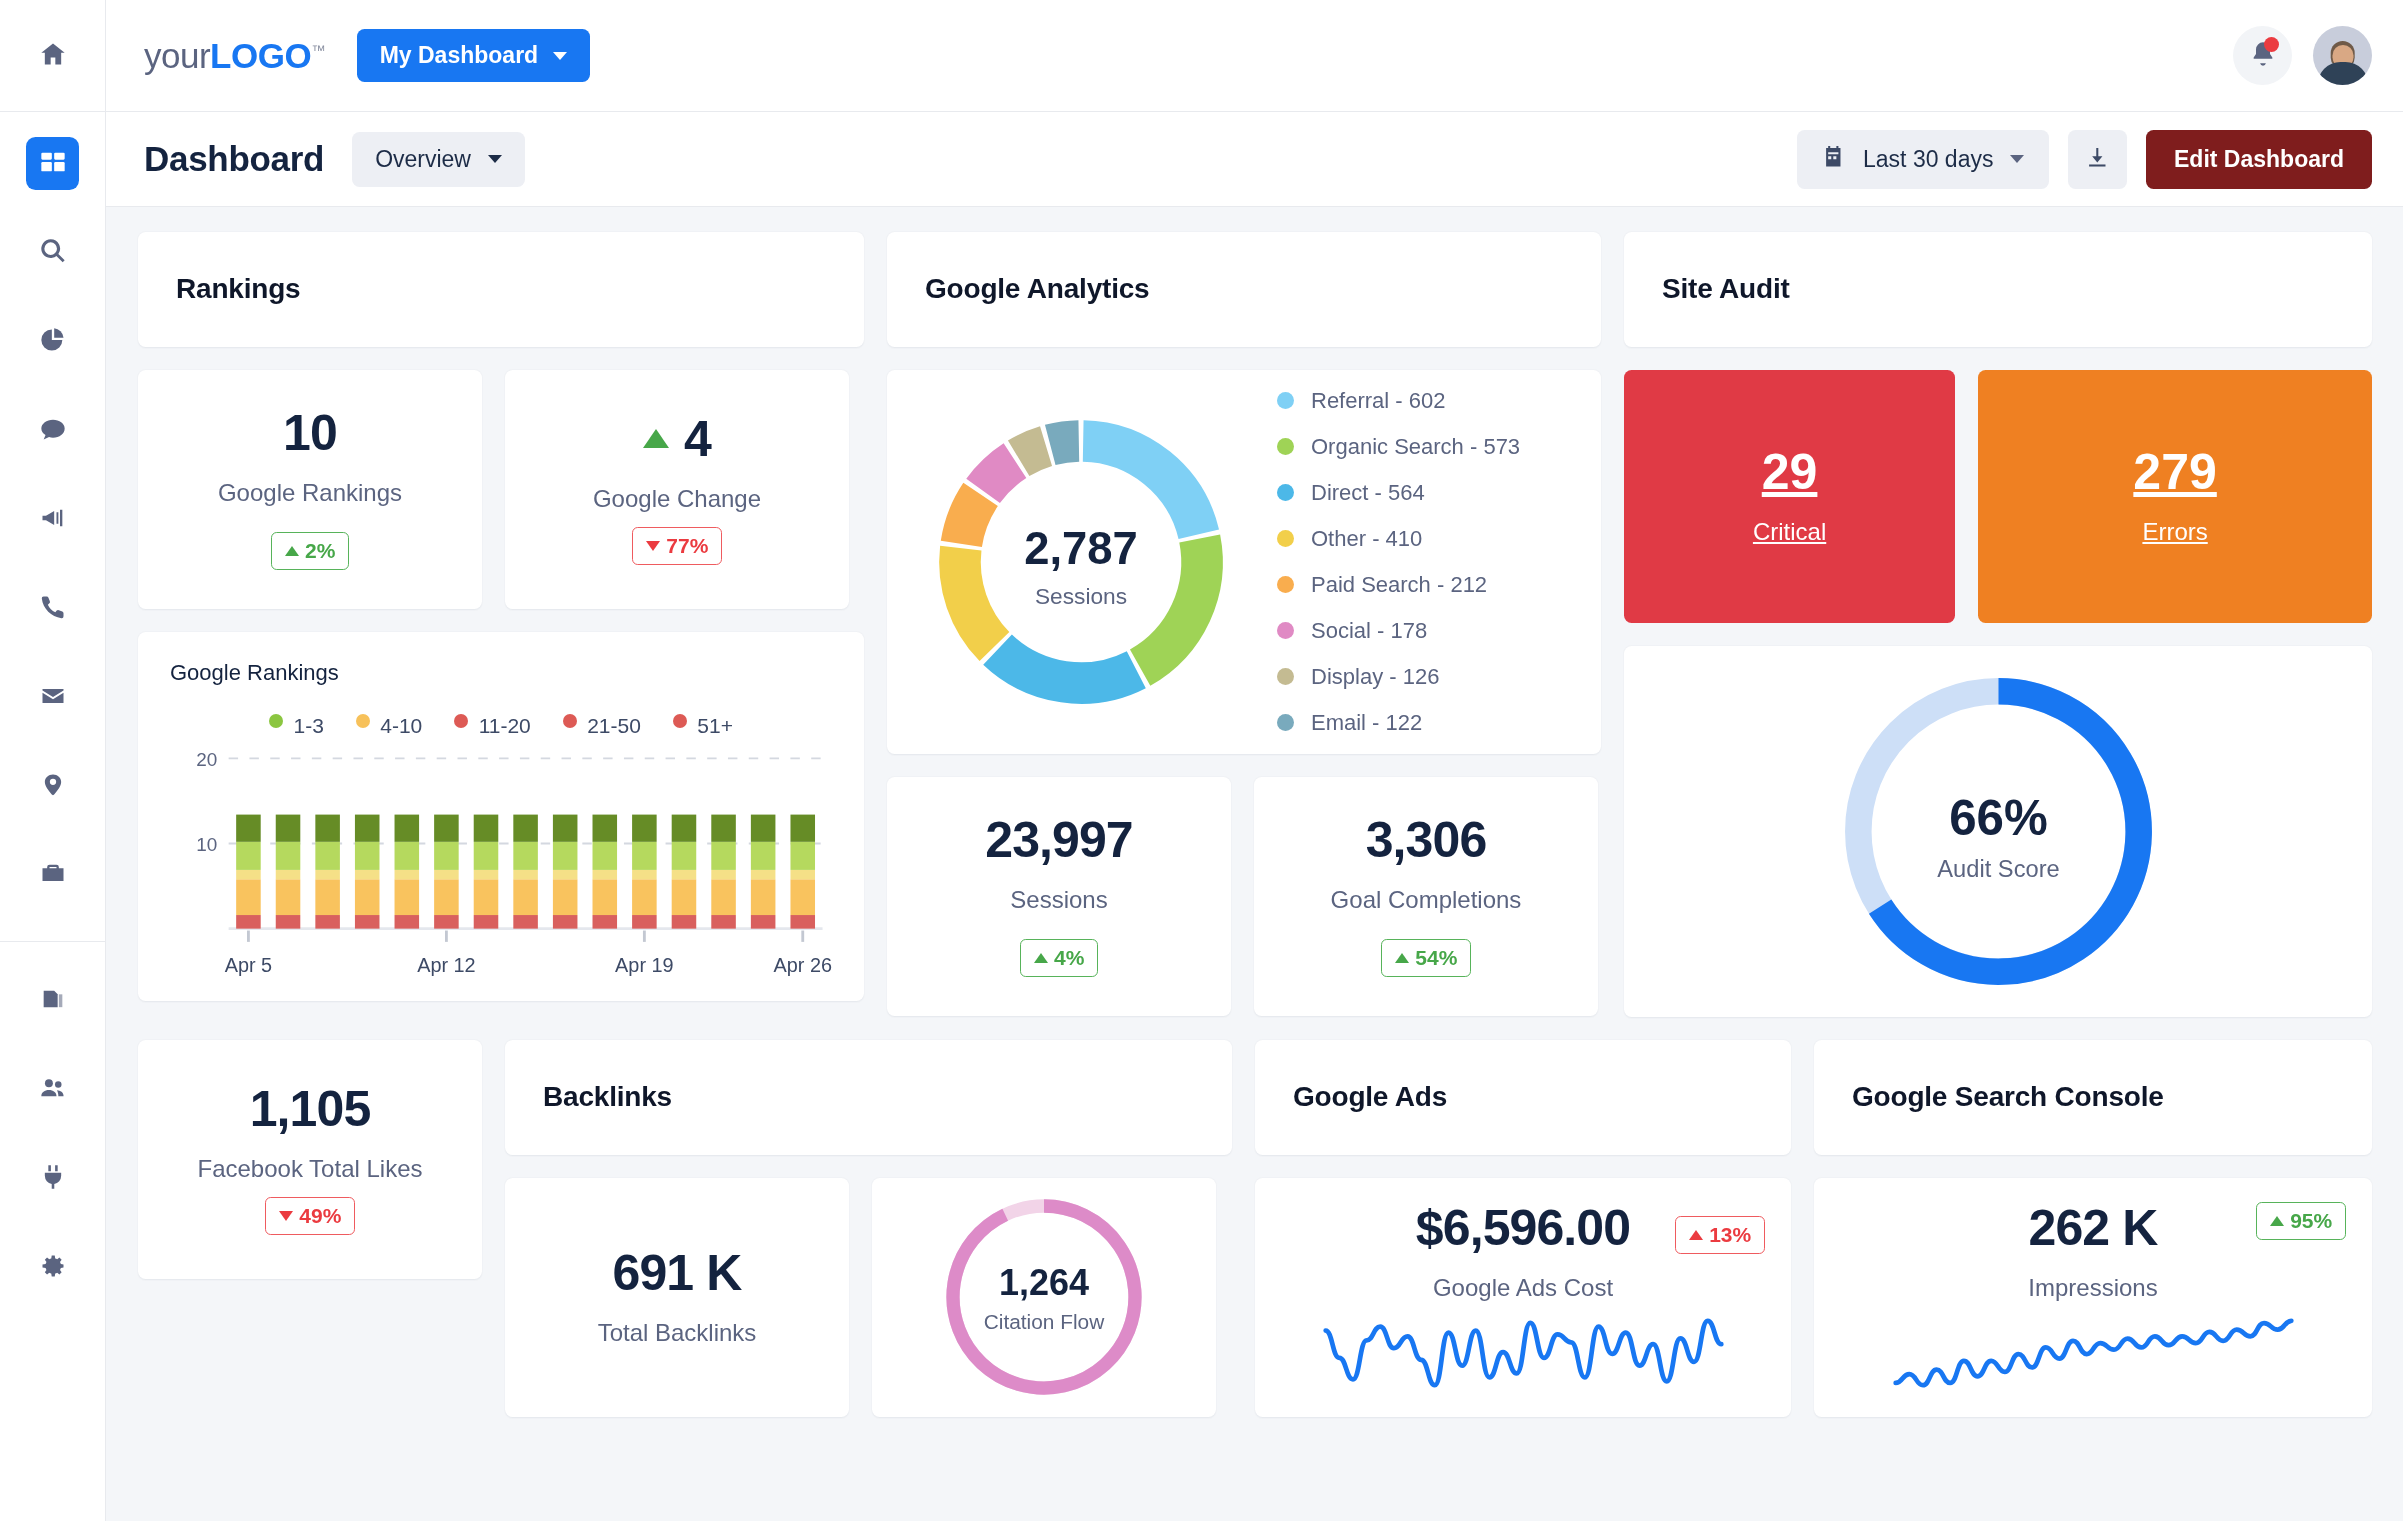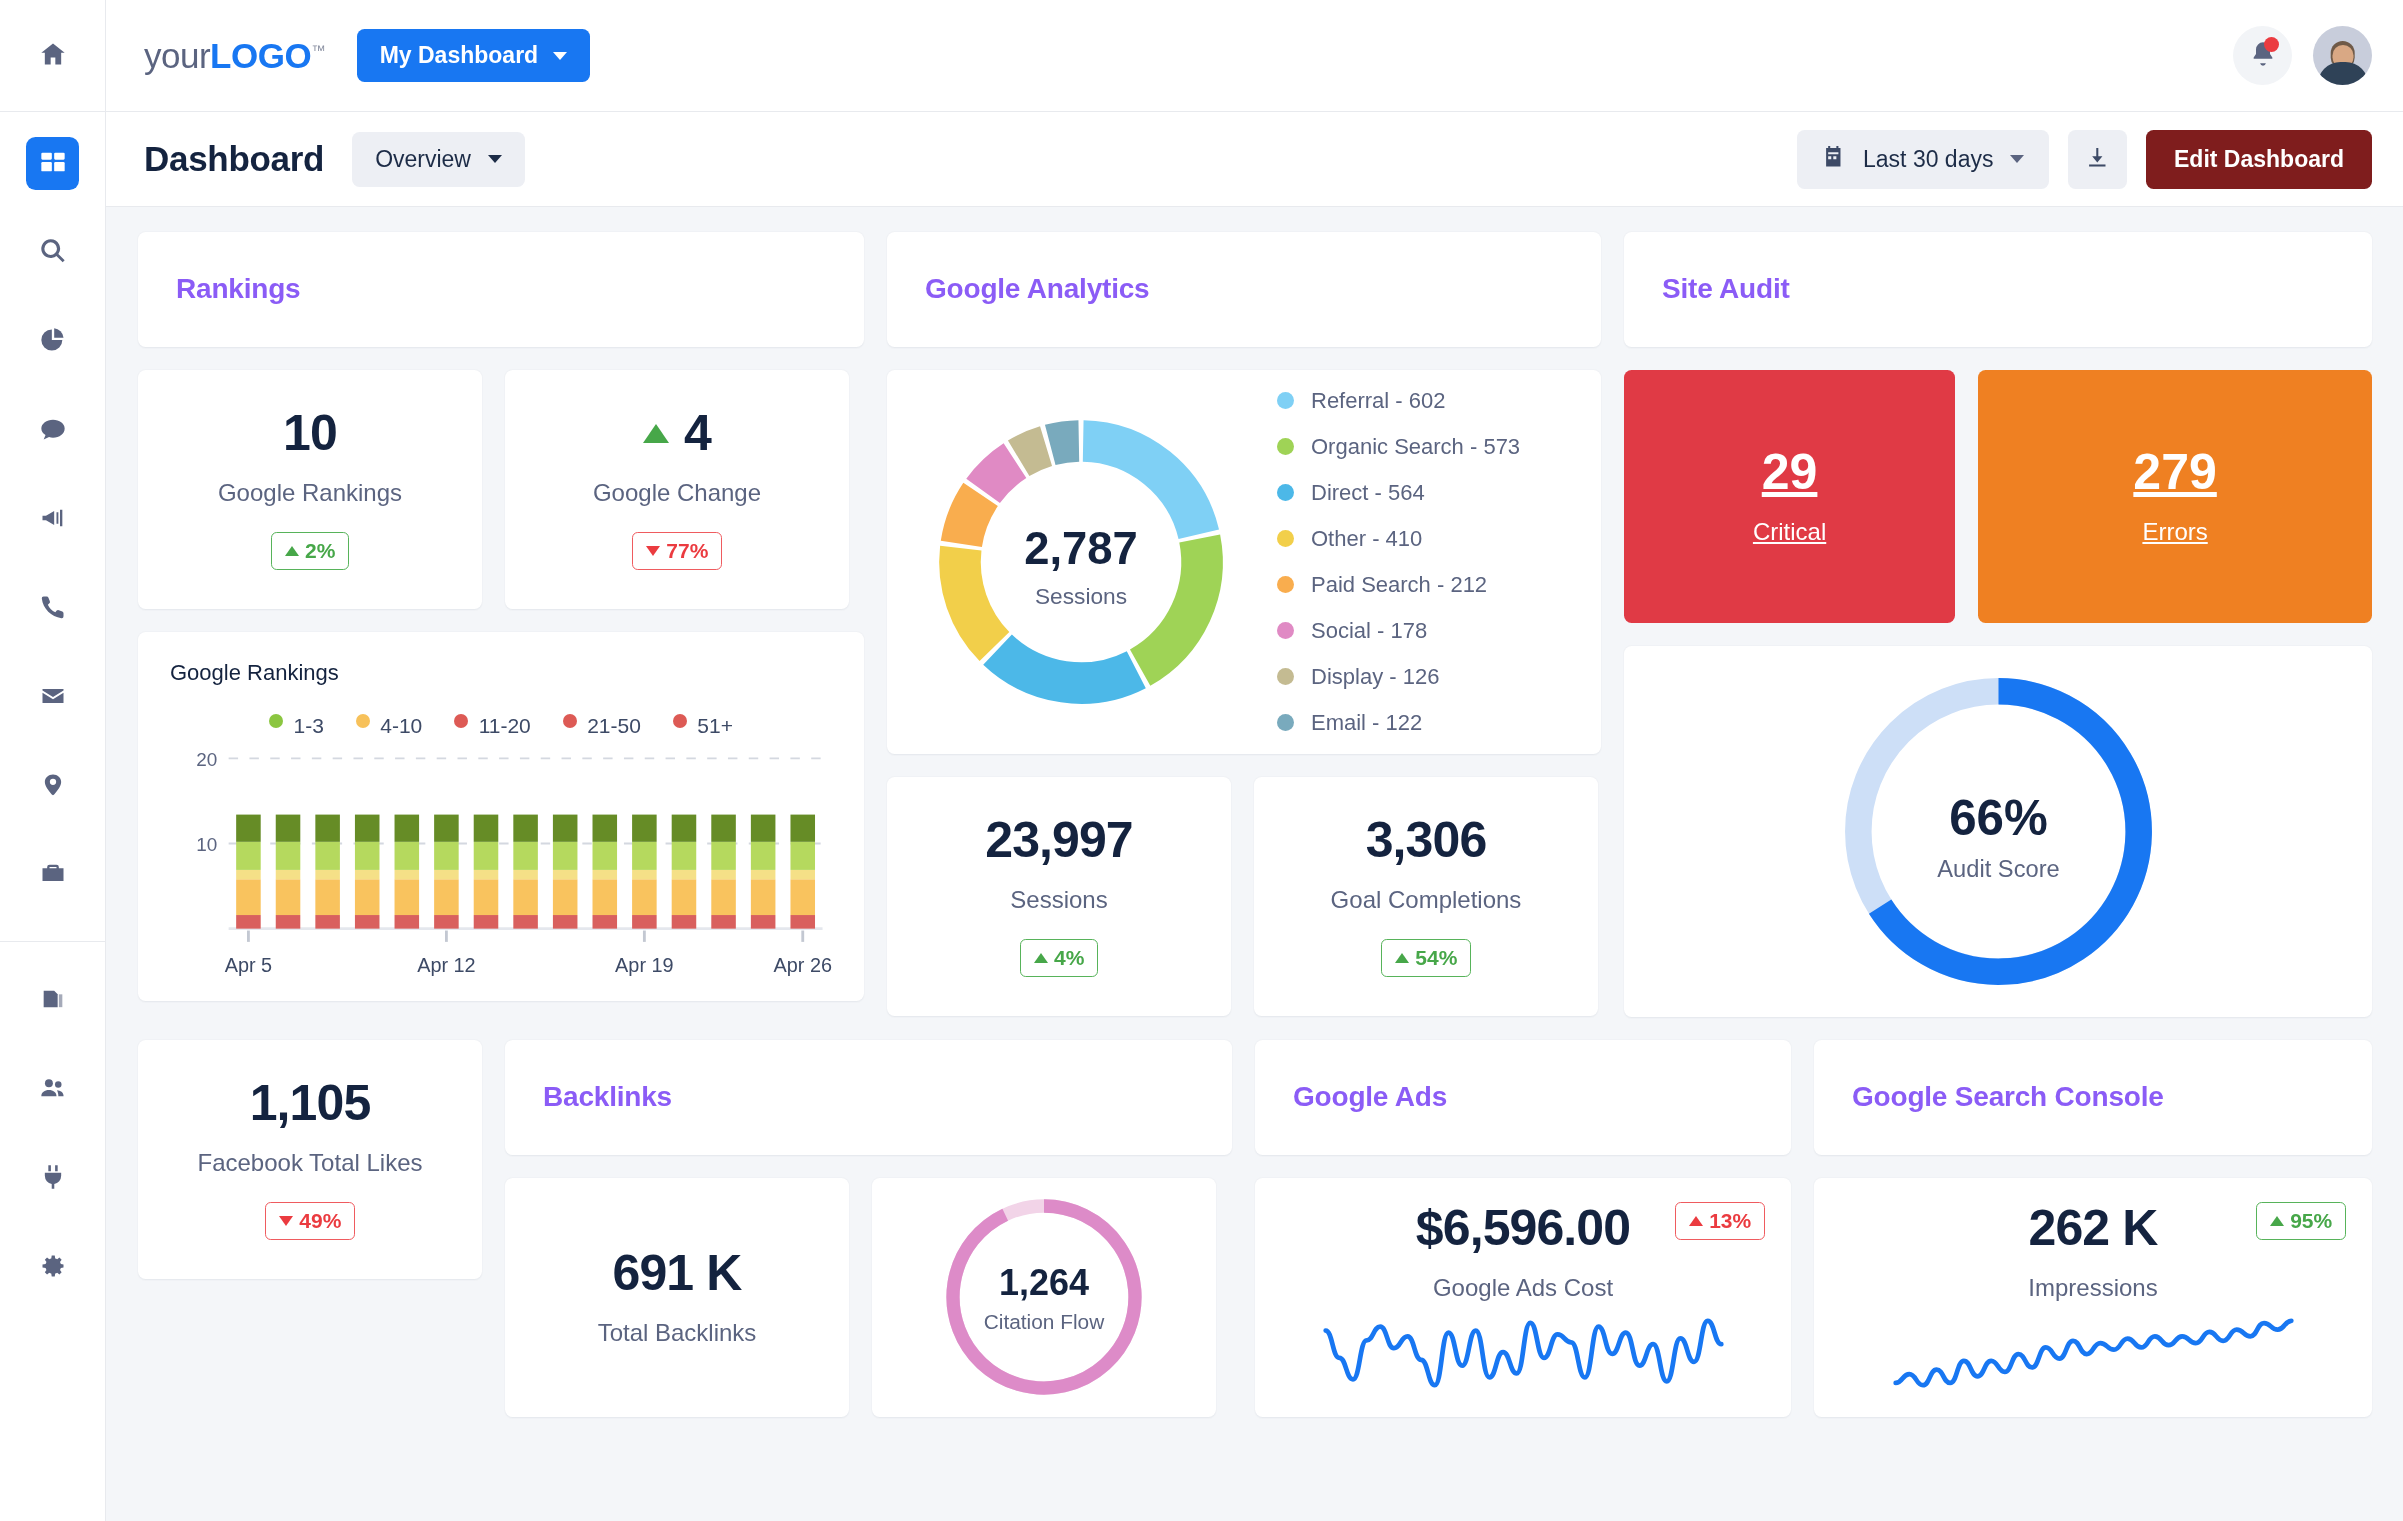--- a/index.html
+++ b/index.html
@@ -93,33 +93,33 @@
   }
 
   
   .canvas { flex: 1; background: #f4f6f9; padding: 24.6px 32px 0 32px; overflow: hidden; }
 
   .row { display: flex; gap: 23px; }
   .col { display: flex; flex-direction: column; gap: 23px; }
 
   .card { background: #ffffff; border-radius: 7.6px; box-shadow: 0 0.9px 1.9px rgba(20,35,63,.07); }
   .card-hdr { height: 115px; display: flex; align-items: center; padding: 0 38px; }
-  .card-hdr h2 { font-size: 28px; font-weight: 700; color: #8b5cf6; letter-spacing: -0.2px; }
+  .card-hdr h2 { font-size: 28px; font-weight: 700; color: #0f172a; letter-spacing: -0.2px; }
 
   .kpi { background:#fff; border-radius:7.6px; box-shadow:0 0.9px 1.9px rgba(20,35,63,.07);
          display:flex; flex-direction:column; align-items:center; justify-content:center; position:relative; }
   .kpi-val { font-size: 50px; font-weight: 700; color: #14233f; letter-spacing: -0.9px; line-height: 1; }
   .kpi-lbl { font-size: 24px; color: #5b6480; margin-top: 21px; }
   .pill {
     margin-top: 24.6px; border: 0.9px solid; border-radius: 5.7px;
     height: 38px; padding: 0 12.3px; display: inline-flex; align-items: center; gap: 6.6px;
     font-size: 21px; font-weight: 700;
   }
   .pill.up { color: #47a749; border-color: #57b35a; }
-  .pill.down { color: #eb3b40; border-color: #ef5b5f; }
+  .pill.down { color: #eb3b40; border-color: #ef5b5f; margin-top: 14px; }
   .tri { width:0; height:0; border-left:7.6px solid transparent; border-right:7.6px solid transparent; }
   .tri.up { border-bottom: 10.4px solid #47a749; }
   .tri.down { border-top: 10.4px solid #eb3b40; }
   .kpi-val .tri.up { border-bottom-width: 19px; border-left-width: 13.2px; border-right-width: 13.2px; }
 
   .tile { border-radius: 7.6px; display:flex; flex-direction:column; align-items:center; justify-content:center; color:#fff;text-decoration:underline; }
   .tile-val { font-size: 50px; font-weight: 700; line-height: 1; }
   .tile-lbl { font-size: 24px; margin-top: 21px; }
 
   .legend { display:flex; flex-direction:column; gap: 20px; }

